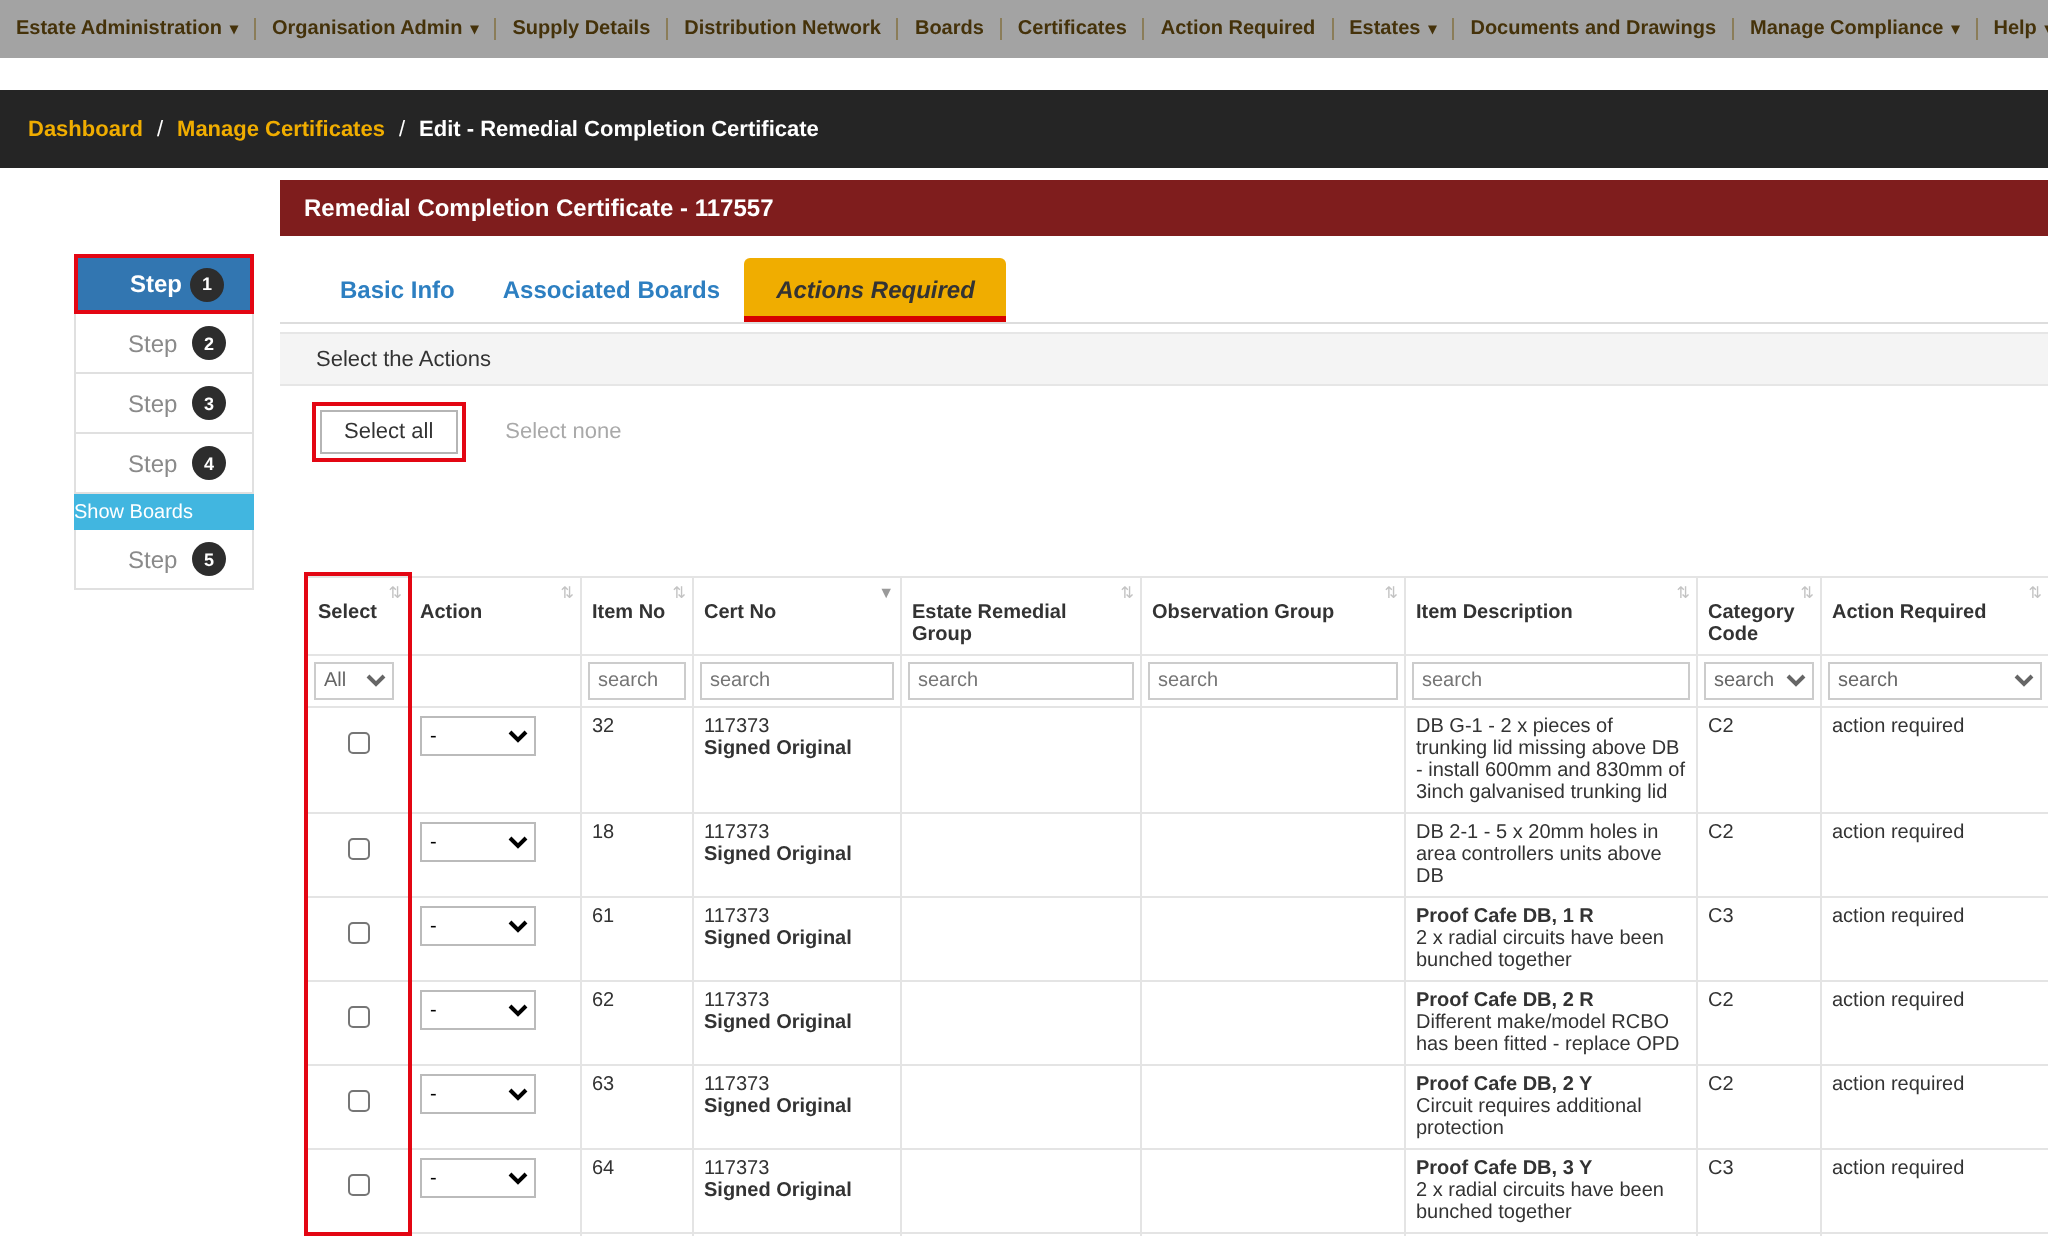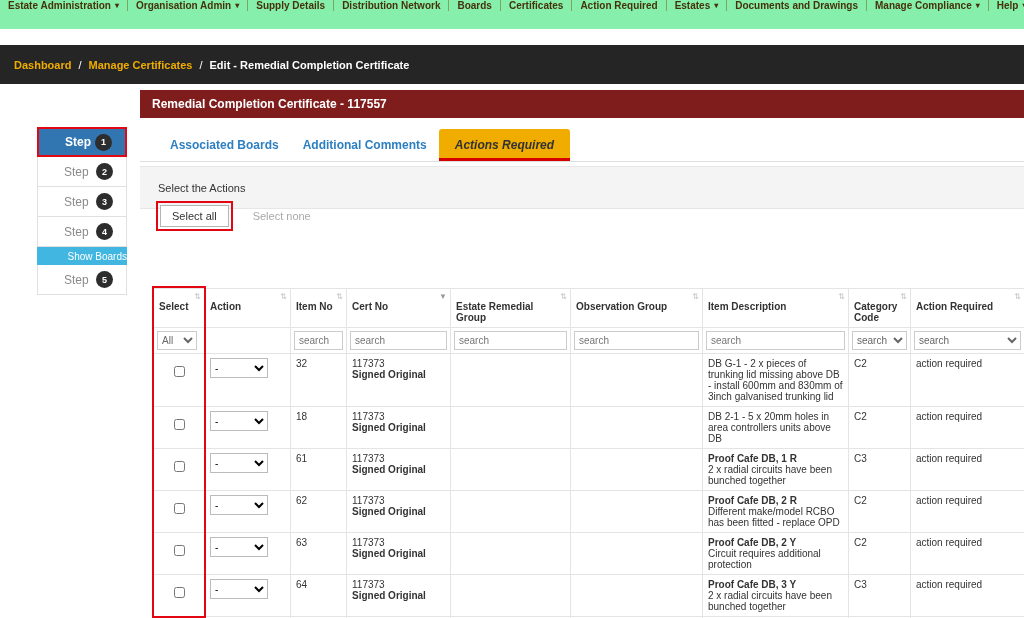--- a/index.html
+++ b/index.html
@@ -4,21 +4,21 @@
 <style>
   * { box-sizing: border-box; }
   html,body { margin:0; padding:0; }
   body {
     width:1024px; height:618px; position:relative; overflow:hidden;
     background:#fff; font-family:"Liberation Sans", sans-serif; color:#333;
   }
   
   .topnav {
     position:absolute; top:0; left:0; right:0; height:29px;
-    background:#86efac; display:flex; align-items:flex-start;
+    background:#a3a3a3; display:flex; align-items:center;
   }
   .nav-item {
     display:flex; align-items:center; padding:0 8px; font-size:10px; font-weight:bold;
     color:#45320a; border-right:1px solid rgba(110,80,0,.45); cursor:pointer; white-space:nowrap;
   }
   .nav-item .caret { margin-left:4px; font-size:8px; }
   
   .breadcrumb {
     position:absolute; top:45px; left:0; right:0; height:39px; background:#252525;
     display:flex; align-items:center; padding-left:14px; font-size:11px;
@@ -40,38 +40,38 @@
   .step:first-child { border-top:1px solid #e0e0e0; }
   .step.active {
     background:#3276b1; color:#fff; font-weight:bold; border:2px solid #e30613;
   }
   .badge {
     width:17px; height:17px; border-radius:50%; background:#2d2d2d; color:#fff;
     font-size:9px; font-weight:bold; display:flex; align-items:center; justify-content:center;
   }
   .show-boards {
     height:18px; background:#41b6e0; color:#fff; font-size:10px;
-    display:flex; align-items:center; justify-content:flex-end; cursor:pointer;
+    display:flex; align-items:center; justify-content:flex-start; cursor:pointer;
   }
   
   .tabs {
     position:absolute; top:128px; left:140px; right:0; height:34px;
     border-bottom:1px solid #ddd; display:flex; align-items:flex-end; padding-left:18px;
   }
   .tab {
     font-size:12px; color:#2d7fc1; font-weight:bold; padding:9px 12px; cursor:pointer; white-space:nowrap;
   }
   .tab.active {
     background:#f0ad00; color:#333; border-bottom:3px solid #d60000; padding:9px 16px 6px 16px;
     border-radius:3px 3px 0 0;
     font-style:italic;
   }
   
   .section-bar {
-    position:absolute; top:166px; left:140px; right:0; height:43px; background:#f4f4f4;
+    position:absolute; top:166px; left:140px; right:0; height:27px; background:#f4f4f4;
     border-top:1px solid #e6e6e6; border-bottom:1px solid #e6e6e6;
     display:flex; align-items:center; padding-left:18px; font-size:11px; color:#333;
   }
   
   .btn-row { position:absolute; top:201px; left:156px; display:flex; align-items:center; }
   .select-all-wrap { border:2px solid #e30613; padding:2px; display:inline-block; }
   .btn-select-all {
     background:#fff; border:1px solid #b5b5b5; padding:4px 11px; font-size:11px; color:#333;
     cursor:pointer; font-family:inherit;
   }
@@ -186,22 +186,22 @@
   <div class="show-boards">
     <span>Show Boards</span>
   </div>
   <div class="step">
     <span>Step</span>
     <span class="badge">5</span>
   </div>
 </div>
 
 <div class="tabs">
+  <div class="tab">Basic Info</div>
   <div class="tab">Associated Boards</div>
-  <div class="tab">Additional Comments</div>
   <div class="tab active">Actions Required</div>
 </div>
 
 <div class="section-bar">
   <span>Select the Actions</span>
 </div>
 
 <div class="btn-row">
   <span class="select-all-wrap">
     <button class="btn-select-all">Select all</button>

